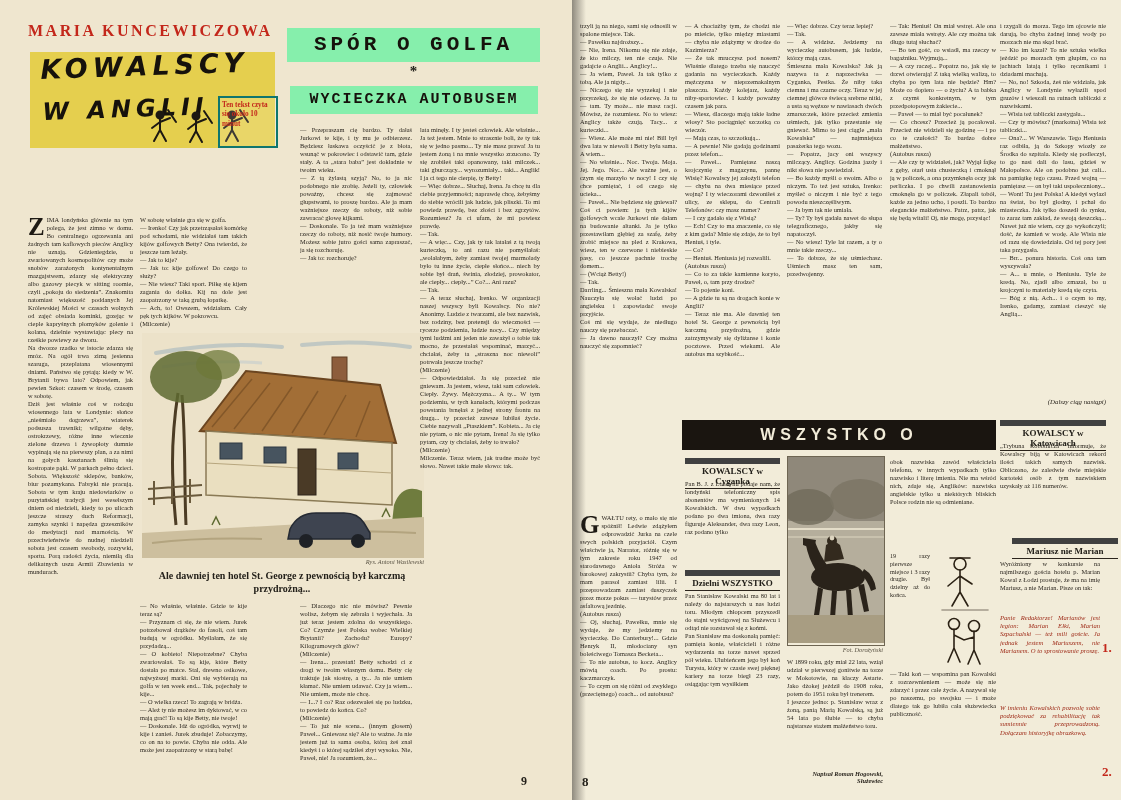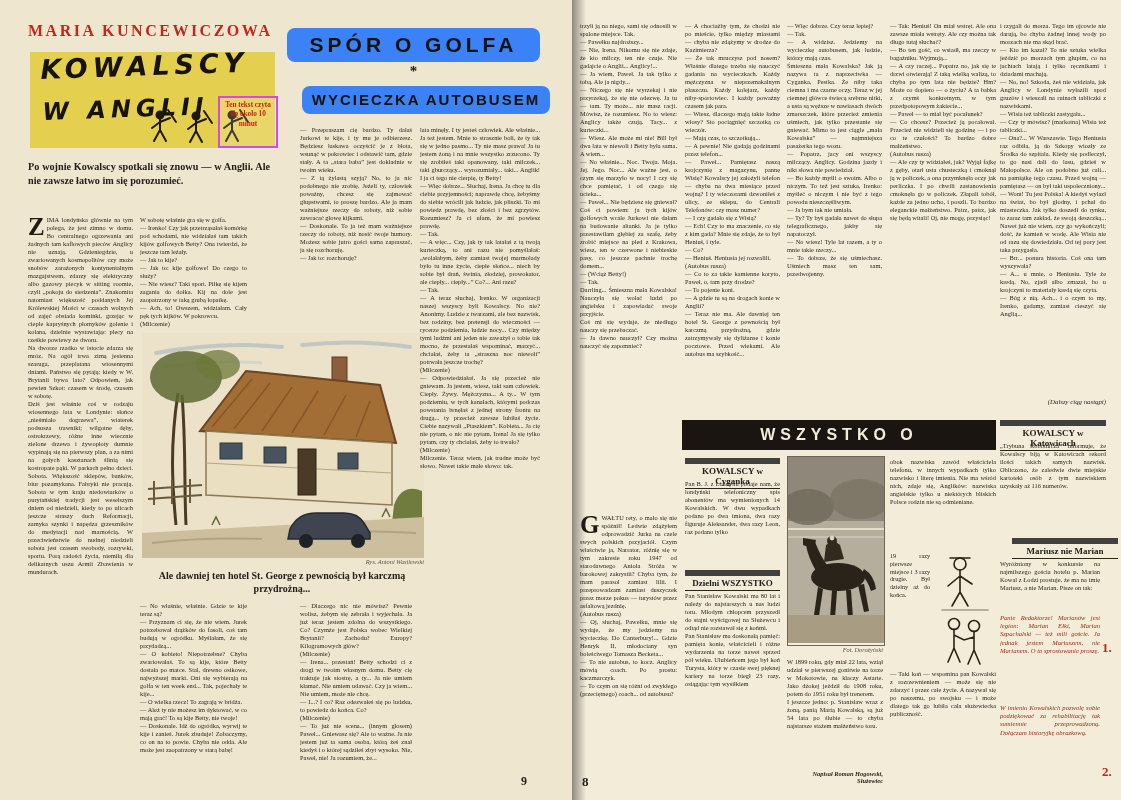--- a/index.html
+++ b/index.html
@@ -13,25 +13,25 @@
   #right-page::before{content:"";position:absolute;top:0;left:0;width:14px;height:100%;
       background:linear-gradient(to left, rgba(23,19,16,0), rgba(23,19,16,0.45));}
   .abs{position:absolute;}
   .jtxt{font-size:6.4px;line-height:1.25;text-align:justify;color:#2b261f;overflow:hidden;}
   .bt{white-space:pre-line;}
   .dropcap{float:left;font-size:25px;line-height:0.82;font-weight:bold;padding:1px 2px 0 0;color:#1e1a14;}
   .author{color:#c3271b;font-weight:bold;font-size:16px;letter-spacing:2.5px;font-family:"Liberation Serif",serif;}
   .ybox{background:#e5cf4e;}
   .handtitle{font-family:"DejaVu Sans",sans-serif;font-weight:bold;font-style:italic;color:#16120c;
              letter-spacing:5px;transform:rotate(-2deg);transform-origin:left top;}
-  .rednote{border:2px solid #d946ef;color:#c3271b;font-size:7.2px;line-height:1.3;text-align:center;
+  .rednote{border:2px solid #0f766e;color:#c3271b;font-size:7.2px;line-height:1.3;
            font-weight:bold;padding:3px 2px;background:rgba(255,255,255,0.15);}
   .intro{font-weight:bold;font-size:10.2px;line-height:1.35;color:#23201a;text-align:justify;}
-  .band{background:#3b82f6;color:#16120c;font-family:Liberation Sans, sans-serif;font-weight:bold;
-        text-align:center;overflow:hidden;border-radius:8px;}
+  .band{background:#86efac;color:#16120c;font-family:Liberation Mono, monospace;font-weight:bold;
+        text-align:center;overflow:hidden;}
   .star{font-size:15px;font-weight:bold;text-align:center;color:#23201a;}
   .caption{font-weight:bold;font-size:10px;line-height:1.3;text-align:center;color:#23201a;}
   .credit{font-style:italic;font-size:6.3px;color:#5a5344;text-align:right;}
   .banner{background:#1a1510;color:#f2ecd9;font-family:"Liberation Sans",sans-serif;font-weight:bold;
           font-size:16px;letter-spacing:5px;text-align:center;line-height:30px;}
   .rulehead{border-top:6px solid #404040;border-bottom:1px solid #2b241c;text-align:center;
             font-weight:bold;font-size:9px;padding:2px 0;color:#23201a;}
   .pgno{font-weight:bold;font-size:12px;color:#23201a;}
   .redtxt{color:#9e2a17;font-style:italic;}
   .num{color:#c3271b;font-weight:bold;font-size:13px;}
@@ -59,21 +59,20 @@
             <path d="M48 13 L48 25 M48 17 L40 23 M48 17 L58 13 M48 25 L42 36 M48 25 L54 36 M56 5 L64 17"></path>
             <circle cx="84" cy="9" r="3.5" fill="#1d1812"></circle>
             <path d="M84 12 L84 24 M84 16 L76 22 M84 16 L94 12 M84 24 L78 35 M84 24 L90 35 M92 4 L100 16"></path>
           </g>
         </svg>
       </div>
     </div>
 
     <div class="abs rednote" style="left:218px;top:96px;width:52px;height:42px;">Ten tekst czyta się około 10 minut</div>
 
-    <div class="abs intro" style="left:28px;top:160px;width:242px;">Po wojnie Kowalscy spotkali się znowu — w Anglii. Ale nie zawsze łatwo im się porozumieć.</div>
 
     <div class="abs jtxt" style="left:28px;top:216px;width:105px;height:568px;">
       <span class="dropcap">Z</span><span class="bt">IMA londyńska głównie na tym polega, że jest zimno w domu. Bo centralnego ogrzewania ani żadnych tam kaflowych pieców Anglicy nie uznają. Gdzieniegdzie, u zwariowanych kosmopolitów czy może snobów zarażonych kontynentalnym mazgajstwem, zdarzy się elektryczny albo gazowy piecyk w sitting roomie, czyli „pokoju do siedzenia”. Znakomita natomiast większość poddanych Jej Królewskiej Mości w czasach wolnych od zajęć obsiada kominki, grzejąc w cieple kapryśnych płomyków golenie i kolana, dzielnie wystawiając plecy na rześkie powiewy ze dworu.
 Na dworze rzadko w istocie zdarza się mróz. Na ogół trwa zimą jesienna szaruga, przeplatana wiosennymi dniami. Państwo się pytają: kiedy w W. Brytanii bywa lato? Odpowiem, jak pewien Szkot: czasem w środę, czasem w sobotę.
 Dziś jest właśnie coś w rodzaju wiosennego lata w Londynie: słońce „nieśmiało dogrzewa”, wiaterek podsusza trawniki; wilgotne dęby, ostrokrzewy, różne inne wiecznie zielone drzewa i żywopłoty dumnie wypinają się na pierwszy plan, a za nimi na gołych kasztanach ślinią się kostropate pąki. W parkach pełno dzieci. Sobota. Większość sklepów, banków, biur pozamykana. Fabryki nie pracują. Sobota w tym kraju niedowiarków o purytańskiej tradycji jest weselszym dniem od niedzieli, kiedy to po ulicach jeszcze straszy duch Reformacji, zamyka szynki i napędza grzeszników do medytacji nad marnością. W przeciwieństwie do nudnej niedzieli sobota jest czasem swobody, rozrywki, sportu. Porą radości życia, niemiłą dla delikatnych uszu Armii Zbawienia w mundurach.</span>
     </div>
 
     <div class="abs jtxt bt" style="left:140px;top:216px;width:107px;height:114px;">W sobotę właśnie gra się w golfa.
 — Irenko! Czy jak przetrząsałaś komórkę pod schodami, nie widziałaś tam takich kijów golfowych Betty? Ona twierdzi, że jeszcze tam leżały.
 — Jak to kije?
@@ -121,21 +120,21 @@
 — Doskonale. Idź do ogródka, wyrwij te kije i zanieś. Jurek zbuduje! Zobaczymy, co on na to powie. Chyba nie odda. Ale może jest zaopatrzony w starą babę!</div>
     <div class="abs jtxt bt" style="left:300px;top:602px;width:112px;height:182px;">— Dlaczego nic nie mówisz? Pewnie wolisz, żebym się zebrała i wyjechała. Ja już teraz jestem zdolna do wszystkiego. Co? Czymże jest Polska wobec Wielkiej Brytanii? Zachodu? Europy? Kilogramowych głów?
 (Milczenie)
 — Irena... przestań! Betty schodzi ci z drogi w twoim własnym domu. Betty cię traktuje jak siostrę, a ty... Ja nie umiem kłamać. Nie umiem udawać. Czy ja wiem... Nie umiem, może nie chcę.
 — I...? I co? Raz odezwałeś się po ludzku, to powiedz do końca. Co?
 (Milczenie)
 — To już nie scena... (innym głosem) Paweł... Gniewasz się? Ale to ważne. Ja nie jestem już ta sama osoba, którą żeś znał kiedyś i o której sądziłeś zbyt wysoko. Nie, Paweł, nie! Ja rozumiem, że...</div>
 
     <div class="abs band" style="left:287px;top:28px;width:253px;height:34px;font-size:21px;letter-spacing:4px;line-height:34px;">SPÓR O GOLFA</div>
     <div class="abs star" style="left:287px;top:63px;width:253px;">*</div>
-    <div class="abs band" style="left:302px;top:86px;width:248px;height:28px;font-size:15px;letter-spacing:2px;line-height:28px;">WYCIECZKA AUTOBUSEM</div>
+    <div class="abs band" style="left:290px;top:86px;width:248px;height:28px;font-size:15px;letter-spacing:2px;line-height:28px;">WYCIECZKA AUTOBUSEM</div>
 
     <div class="abs jtxt bt" style="left:300px;top:126px;width:112px;height:204px;">— Przepraszam cię bardzo. Ty dałaś Jurkowi te kije, i ty mu je odbierzesz. Będziesz łaskawa oczyścić je z błota, wsunąć w pokrowiec i odstawić tam, gdzie stały. A ta „stara baba” jest dokładnie w twoim wieku.
 — Z tą żylastą szyją? No, to ja nic podobnego nie zrobię. Jeżeli ty, człowiek poważny, chcesz się zajmować głupstwami, to proszę bardzo. Ale ja mam ważniejsze rzeczy do roboty, niż sobie zawracać głowę kijkami.
 — Doskonale. To ja też mam ważniejsze rzeczy do roboty, niż nosić twoje humory. Możesz sobie jutro gości sama zapraszać, ja się rozchoruję.
 — Jak to: rozchoruję?</div>
     <div class="abs jtxt bt" style="left:420px;top:126px;width:120px;height:658px;">lata minęły. I ty jesteś człowiek. Ale właśnie... Ja też jestem. Mnie to strasznie boli, że ty tak się w jedno pasmo... Ty nie masz prawa! Ja tu jestem żoną i na mnie wszystko zrzucono. Ty się zrobiłeś taki opanowany, taki milczek... taki gburczący... wyrozumiały... taki... Anglik! I ja ci tego nie cierpię, ty Betty!
 — Więc dobrze... Słuchaj, Irena. Ja chcę tu dla ciebie przyjemności; naprawdę chcę, żebyśmy do siebie wrócili jak ludzie, jak pliszki. To mi powiedz prawdę, bez złości i bez zgrzytów. Rozumiesz? Ja ci ufam, że mi powiesz prawdę.
 — Tak.
 — A więc... Czy, jak ty tak latałaś z tą twoją kurteczką, to ani razu nie pomyślałaś: „wolałabym, żeby zamiast twojej marmolady było tu inne życie, ciepłe słońce... niech by sobie był drań, świnia, złodziej, prowokator, ale ciepły... ciepły...” Co?... Ani razu?
 — Tak.

